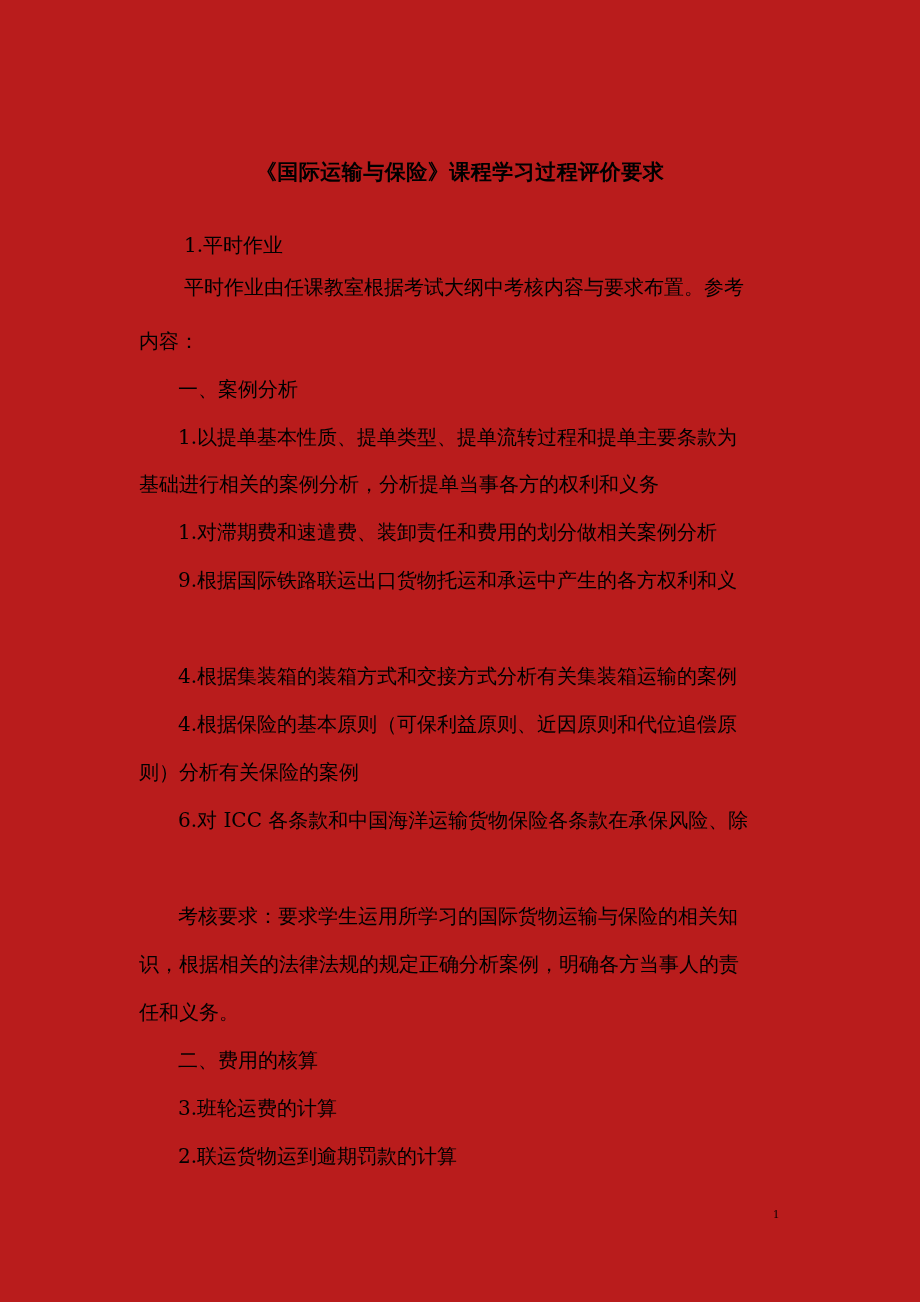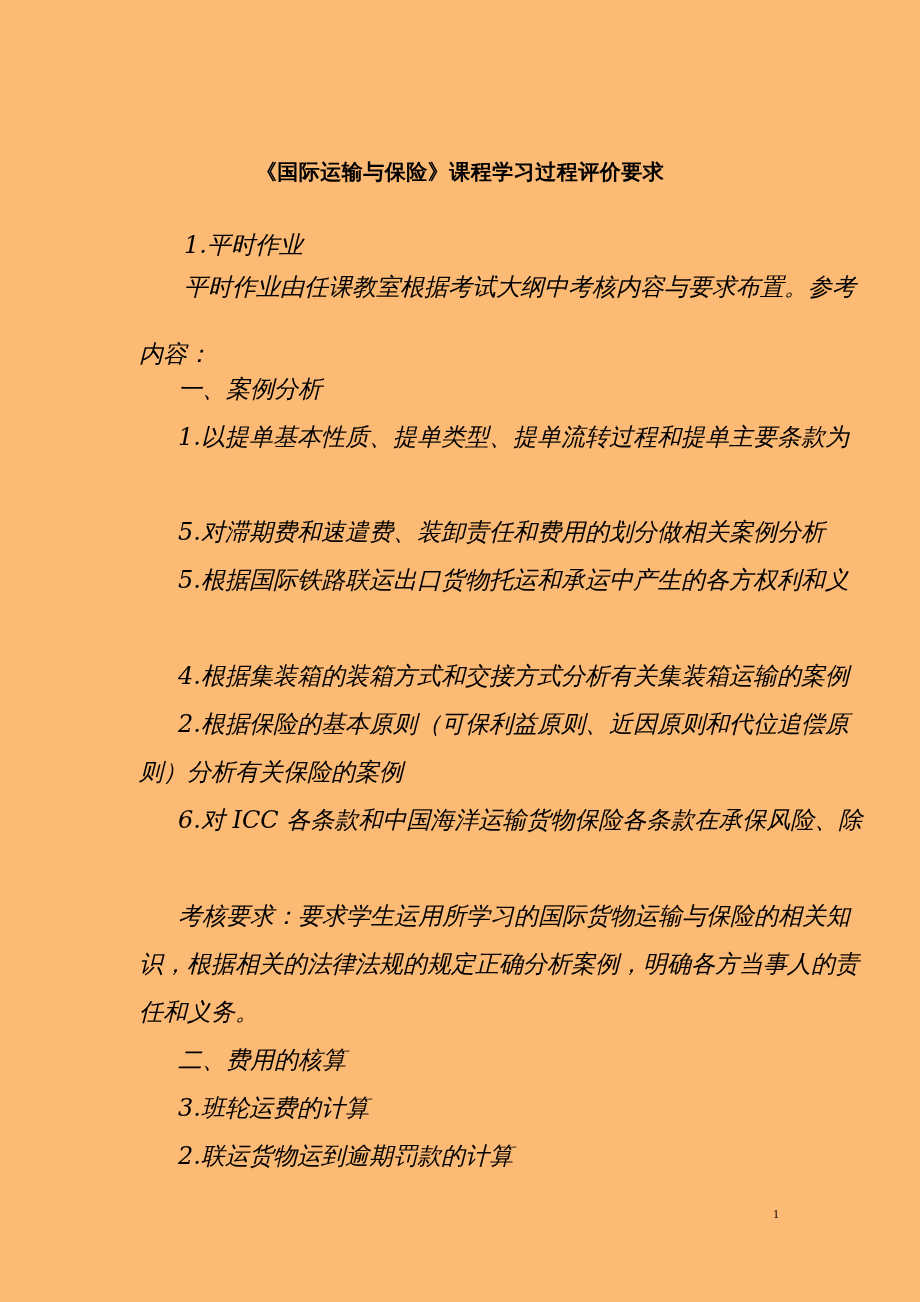--- a/index.html
+++ b/index.html
@@ -1,42 +1,43 @@
 <!DOCTYPE html>
 <html><head>
   <meta charset="utf-8">
   <style>
     html, body { margin: 0; padding: 0; background: #ffffff; }
     body { width: 920px; height: 1302px; position: relative; overflow: hidden;
            font-family: "DejaVu Serif", "Liberation Serif", serif; color: #000; }
-    .page { position: absolute; left: 0; top: 0; width: 920px; height: 1302px; background: #fdba74; }
+    .page { position: absolute; left: 0; top: 0; width: 920px; height: 1302px; background: #b91c1c; }
     .title { position: absolute; left: 0; width: 920px; top: 158px; text-align: center;
              font-size: 21px; font-weight: bold; letter-spacing: 0.5px; }
-    .line { position: absolute; font-size: 24px; white-space: nowrap; line-height: 30px; font-style: italic; }
+    .line { position: absolute; font-size: 20px; white-space: nowrap; line-height: 30px; }
     .l-ind { left: 178px; }
     .l-ind2 { left: 184px; }
     .l-full { left: 139px; }
     .page-num { position: absolute; left: 773px; top: 1207px; font-size: 12px;
                 font-family: "Liberation Serif", serif; }
   </style>
 </head>
 <body>
 
 <div class="page">
   <div class="title">《国际运输与保险》课程学习过程评价要求</div>
 
   <div class="line l-ind2" style="top:230px">1.平时作业</div>
   <div class="line l-ind2" style="top:272px">平时作业由任课教室根据考试大纲中考核内容与要求布置。参考</div>
-  <div class="line l-full" style="top:339px">内容：</div>
+  <div class="line l-full" style="top:326px">内容：</div>
   <div class="line l-ind" style="top:374px">一、案例分析</div>
   <div class="line l-ind" style="top:422px">1.以提单基本性质、提单类型、提单流转过程和提单主要条款为</div>
-  <div class="line l-ind" style="top:517px">5.对滞期费和速遣费、装卸责任和费用的划分做相关案例分析</div>
-  <div class="line l-ind" style="top:565px">5.根据国际铁路联运出口货物托运和承运中产生的各方权利和义</div>
+  <div class="line l-full" style="top:469px">基础进行相关的案例分析，分析提单当事各方的权利和义务</div>
+  <div class="line l-ind" style="top:517px">1.对滞期费和速遣费、装卸责任和费用的划分做相关案例分析</div>
+  <div class="line l-ind" style="top:565px">9.根据国际铁路联运出口货物托运和承运中产生的各方权利和义</div>
   <div class="line l-ind" style="top:661px">4.根据集装箱的装箱方式和交接方式分析有关集装箱运输的案例</div>
-  <div class="line l-ind" style="top:709px">2.根据保险的基本原则（可保利益原则、近因原则和代位追偿原</div>
+  <div class="line l-ind" style="top:709px">4.根据保险的基本原则（可保利益原则、近因原则和代位追偿原</div>
   <div class="line l-full" style="top:757px">则）分析有关保险的案例</div>
   <div class="line l-ind" style="top:805px">6.对 ICC 各条款和中国海洋运输货物保险各条款在承保风险、除</div>
   <div class="line l-ind" style="top:901px">考核要求：要求学生运用所学习的国际货物运输与保险的相关知</div>
   <div class="line l-full" style="top:949px">识，根据相关的法律法规的规定正确分析案例，明确各方当事人的责</div>
   <div class="line l-full" style="top:997px">任和义务。</div>
   <div class="line l-ind" style="top:1045px">二、费用的核算</div>
   <div class="line l-ind" style="top:1093px">3.班轮运费的计算</div>
   <div class="line l-ind" style="top:1141px">2.联运货物运到逾期罚款的计算</div>
 
   <div class="page-num">1</div>

